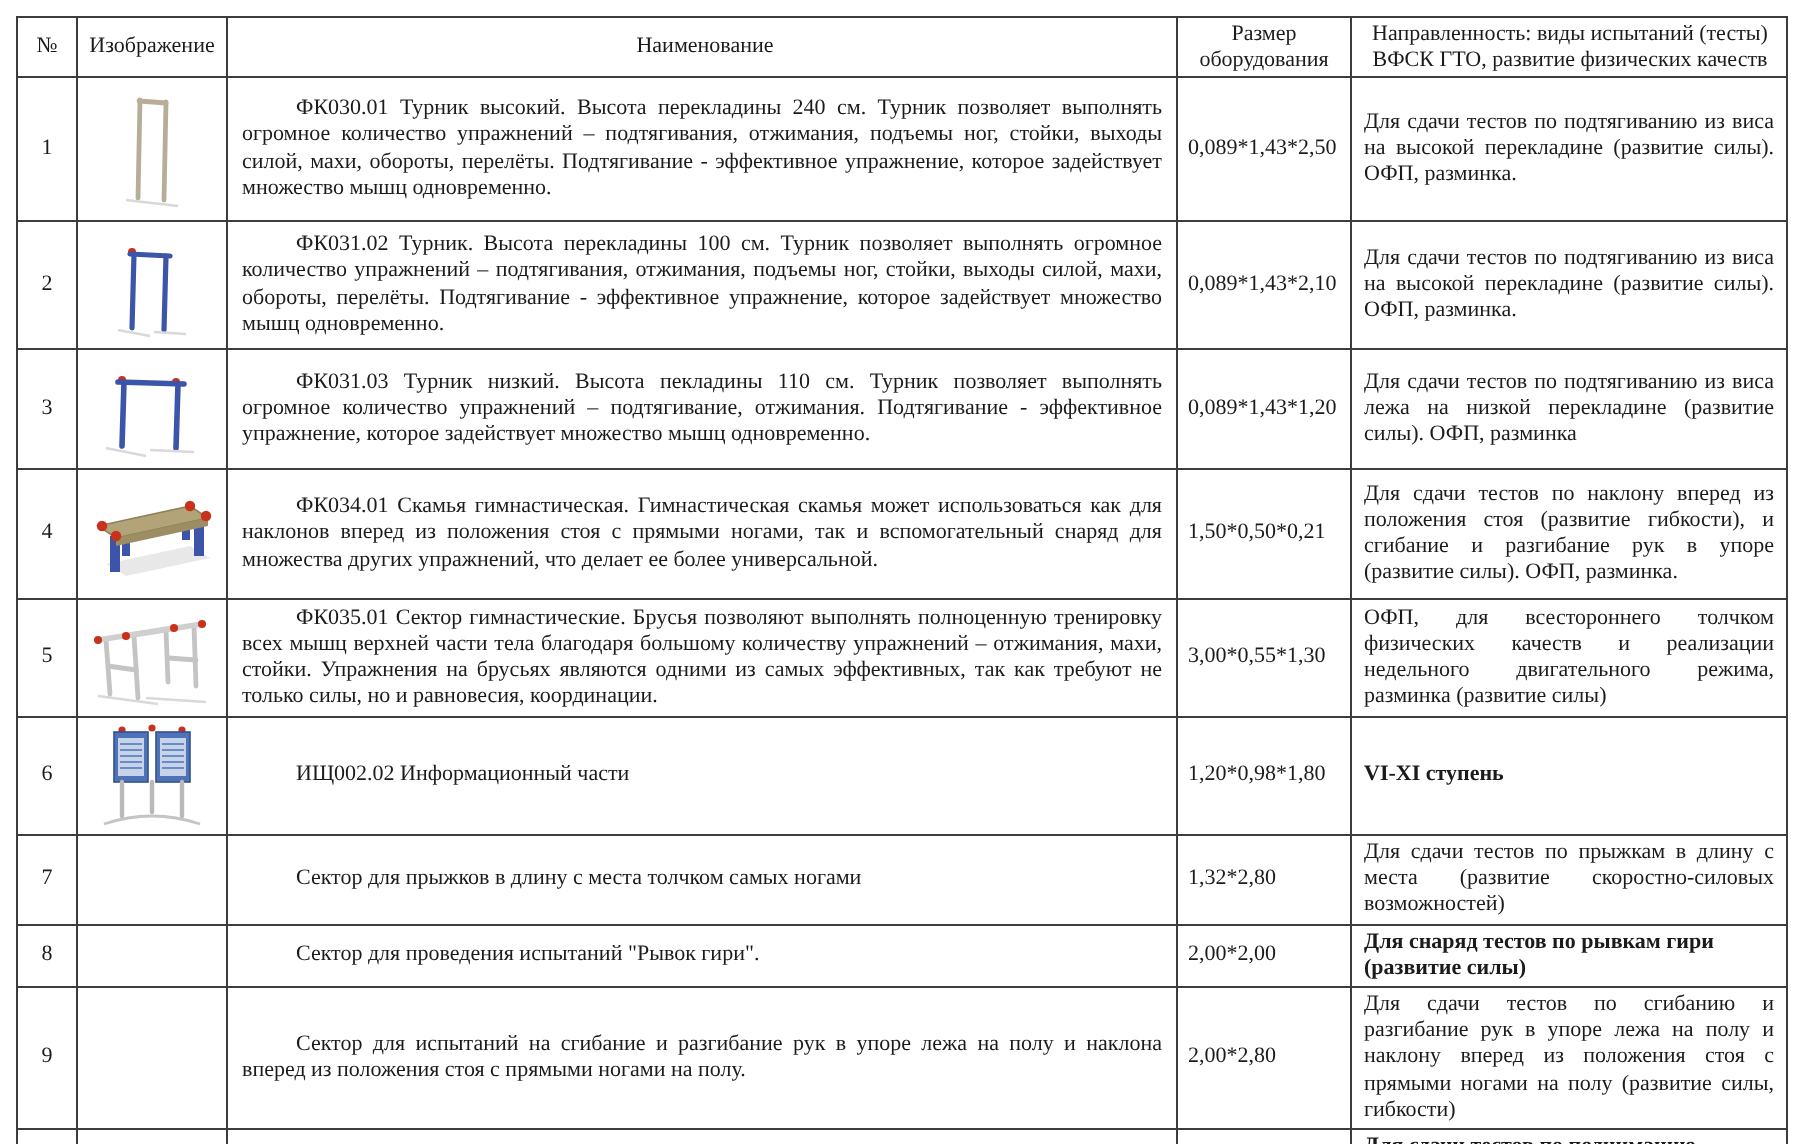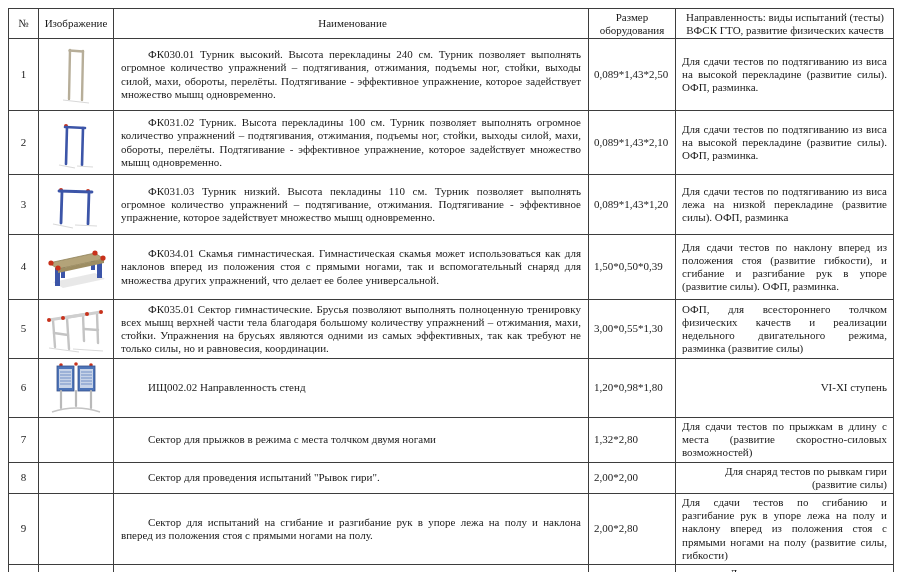--- a/index.html
+++ b/index.html
@@ -17,21 +17,21 @@
   tr.hdr th{text-align:center;line-height:12.5px;}
   th.hname{text-align:left;padding-left:8px;}
   th.hdir{text-align:left;padding-left:6px;margin-top:37px;}
   td.num{text-align:center;}
   td.imgc{text-align:center;padding:1px;}
   td.imgc svg{display:inline-block;vertical-align:middle;}
   td.name{padding:2px 7px;}
   td.name .para{text-align:justify;text-indent:27px;}
   td.size{text-align:left;}
   td.dir{text-align:justify;padding:2px 6px;}
-  td.dir.left{text-align:right;}
+  td.dir.left{text-align:left;font-weight:bold;}
   tr.r1{height:72px;}  tr.r2{height:64px;}  tr.r3{height:60px;}  tr.r4{height:65px;}
   tr.r5{height:59px;}  tr.r6{height:41px;}  tr.r7{height:29px;}  tr.r8{height:30px;}
   tr.r9{height:62px;}  tr.r10{height:48px;}
   b{font-weight:normal;}
 </style>
 </head>
 <body>
 
 <div class="page">
   <table>
@@ -114,21 +114,21 @@
       <polygon points="6,21 52,11 61,17 15,27" fill="#b3a379" stroke="#8e8057" stroke-width="0.8"></polygon>
       <polygon points="15,27 61,17 61,21 15,31" fill="#9d8d62"></polygon>
       <circle cx="8" cy="21" r="2.6" fill="#c8311b"></circle>
                 <circle cx="52" cy="11" r="2.6" fill="#c8311b"></circle>
       <circle cx="60" cy="16" r="2.6" fill="#c8311b"></circle>
                 <circle cx="15" cy="26" r="2.6" fill="#c8311b"></circle>
     </svg></span></td>
     <td class="name">
       <div class="para"><b>ФК034.01 Скамья гимнастическая.</b><span> Гимнастическая скамья может использоваться как для наклонов вперед из положения стоя с прямыми ногами, так и вспомогательный снаряд для множества других упражнений, что делает ее более универсальной.</span></div>
     </td>
-    <td class="size">1,50*0,50*0,39</td>
+    <td class="size">1,50*0,50*0,21</td>
     <td class="dir">Для сдачи тестов по наклону вперед из положения стоя (развитие гибкости), и сгибание и разгибание рук в упоре (развитие силы). ОФП, разминка.</td>
   </tr>
         <tr class="r5">
     <td class="num">5</td>
     <td class="imgc"><span><svg width="66" height="52" viewBox="0 0 66 52">
       <path d="M6 45 L36 49 M30 46 L60 48" stroke="#d9d9d9" stroke-width="1.2" fill="none"></path>
       <g stroke="#c4c4c4" stroke-width="2.4" fill="none" stroke-linecap="round">
         <path d="M10 17 L12 44"></path>
                   <path d="M40 12 L41 38"></path>
                   <path d="M24 15 L26 46"></path>
@@ -166,30 +166,30 @@
         <path d="M33 12 H44 M33 15 H44 M33 18 H44 M33 21 H44 M33 24 H44"></path>
       </g>
       <g stroke="#b9b9b9" stroke-width="2.2" fill="none" stroke-linecap="round">
         <path d="M13 31 L13 48"></path>
                   <path d="M28 31 L28 46"></path>
                   <path d="M43 31 L43 48"></path>
       </g>
       <path d="M4 52 Q28 44 52 52" stroke="#c4c4c4" stroke-width="1.4" fill="none"></path>
     </svg></span></td>
     <td class="name">
-      <div class="para"><b>ИЩ002.02</b><span> Направленность стенд</span></div>
+      <div class="para"><b>ИЩ002.02</b><span> Информационный части</span></div>
     </td>
     <td class="size">1,20*0,98*1,80</td>
     <td class="dir left">VI-XI ступень</td>
   </tr>
         <tr class="r7">
     <td class="num">7</td>
     <td class="imgc"></td>
     <td class="name">
-      <div class="para"><b></b><span>Сектор для прыжков в режима с места толчком двумя ногами</span></div>
+      <div class="para"><b></b><span>Сектор для прыжков в длину с места толчком самых ногами</span></div>
     </td>
     <td class="size">1,32*2,80</td>
     <td class="dir">Для сдачи тестов по прыжкам в длину с места (развитие скоростно-силовых возможностей)</td>
   </tr>
         <tr class="r8">
     <td class="num">8</td>
     <td class="imgc"></td>
     <td class="name">
       <div class="para"><b></b><span>Сектор для проведения испытаний "Рывок гири".</span></div>
     </td>

